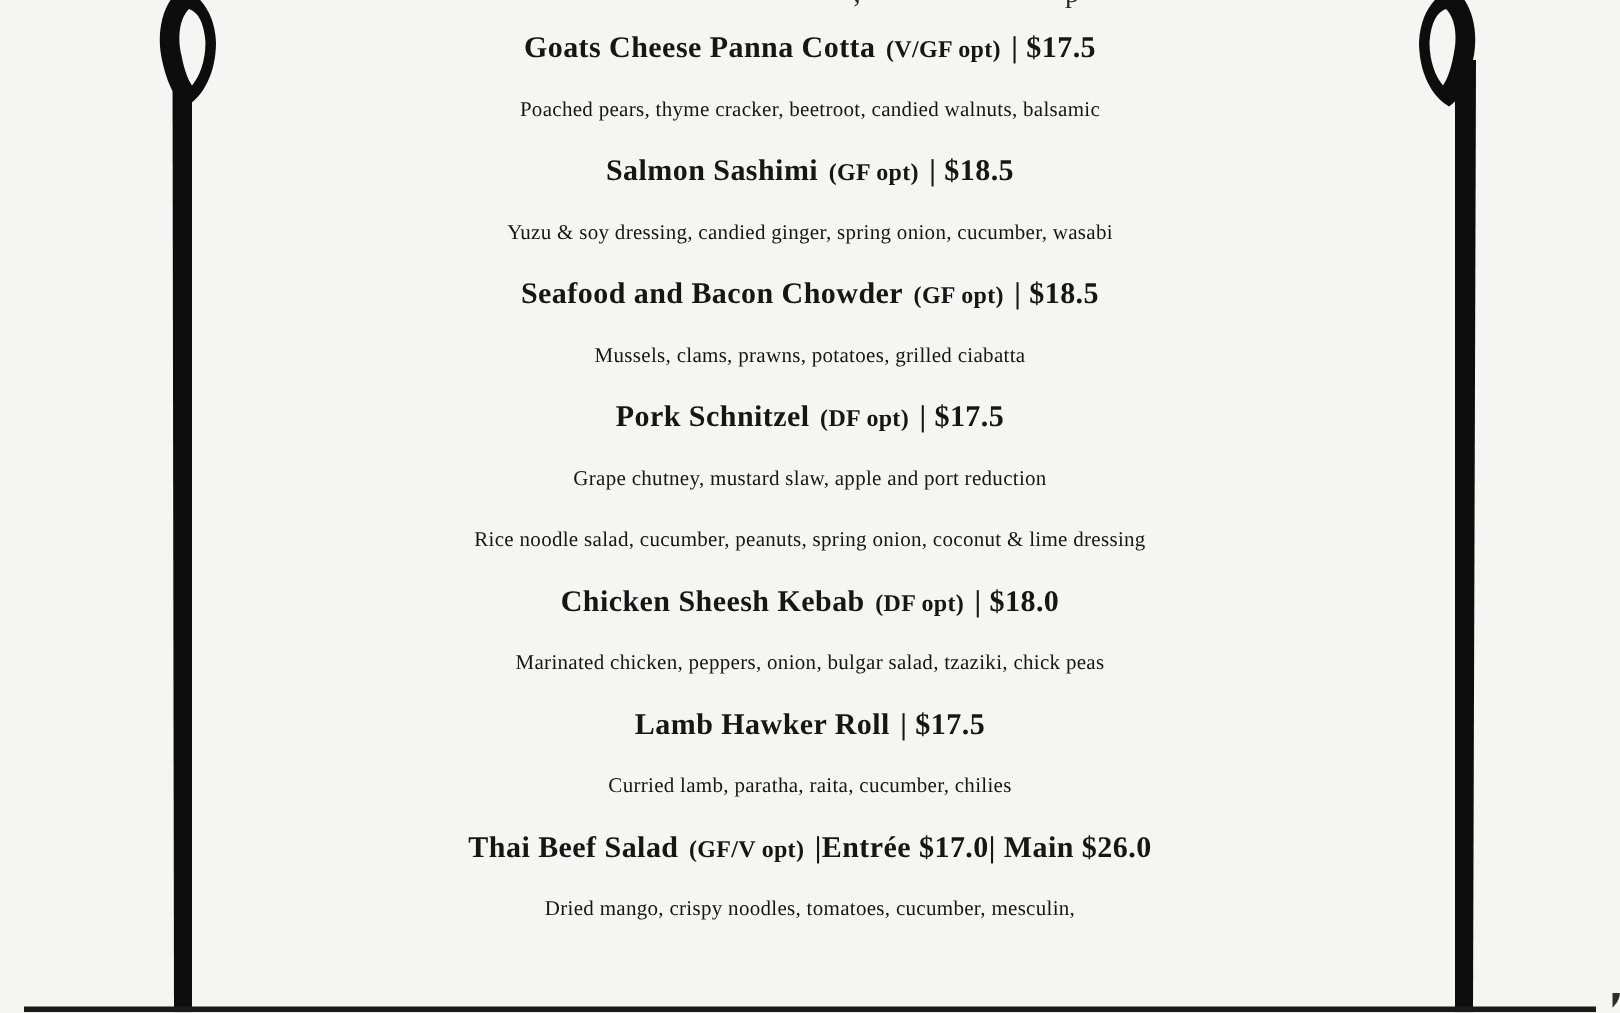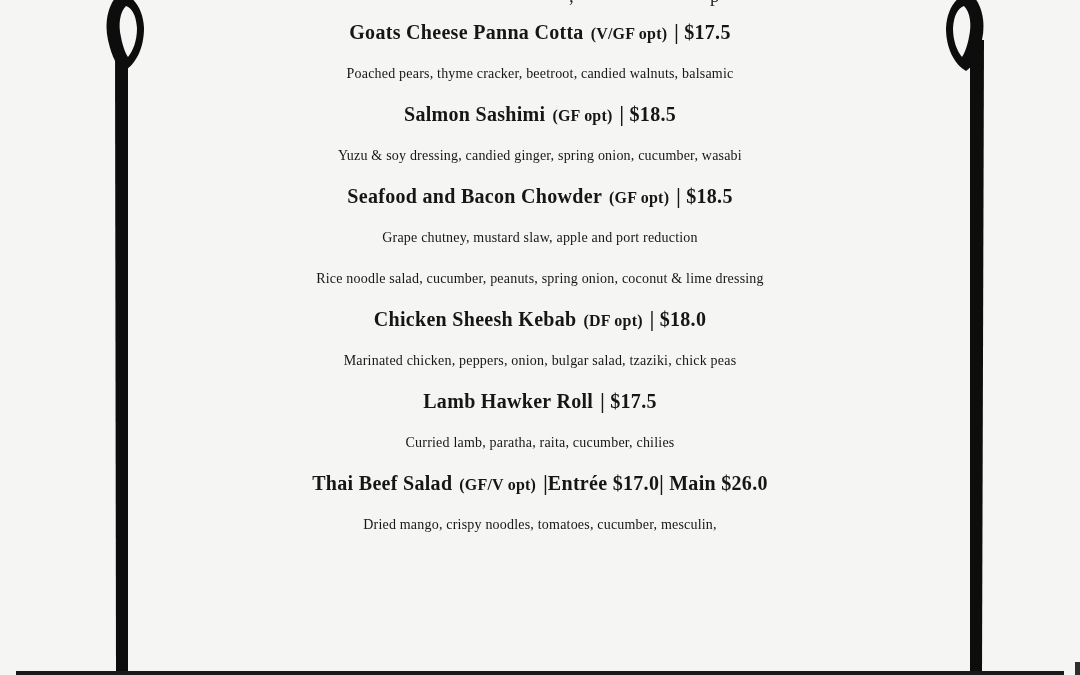--- a/index.html
+++ b/index.html
@@ -1,20 +1,21 @@
 <!DOCTYPE html>
 <html><head>
 <meta charset="utf-8">
 <style>
   html,body{margin:0;padding:0;}
   body{width:1080px;height:675px;overflow:hidden;background:#f5f5f4;}
   .page{
     position:relative;width:1080px;height:675px;overflow:hidden;
     background:#f5f5f4;color:#161616;
     font-family:"Liberation Serif","DejaVu Serif",serif;
+    border-radius:14px;
   }
   .menu{
     position:absolute;left:130px;right:130px;top:12px;
     text-align:center;
   }
   .line{height:41px;line-height:41px;white-space:nowrap;}
   .title-line .t{font-weight:bold;font-size:20px;letter-spacing:.3px;}
   .title-line .g{font-weight:bold;font-size:16px;margin-left:7px;letter-spacing:.2px;}
   .title-line .g:empty{margin-left:0;}
   .title-line .p{font-weight:bold;font-size:20px;margin-left:7px;letter-spacing:.3px;}
@@ -51,21 +52,23 @@
 
   <div class="menu">
 
     <div class="line title-line"><span class="t">Goats Cheese Panna Cotta</span><span class="g">(V/GF opt)</span><span class="p">| $17.5</span></div>
     <div class="line desc-line">Poached pears, thyme cracker, beetroot, candied walnuts, balsamic</div>
 
     <div class="line title-line"><span class="t">Salmon Sashimi</span><span class="g">(GF opt)</span><span class="p">| $18.5</span></div>
     <div class="line desc-line">Yuzu &amp; soy dressing, candied ginger, spring onion, cucumber, wasabi</div>
 
     <div class="line title-line"><span class="t">Seafood and Bacon Chowder</span><span class="g">(GF opt)</span><span class="p">| $18.5</span></div>
+    <div class="line desc-line">Mussels, clams, prawns, potatoes, grilled ciabatta</div>
 
+    <div class="line title-line"><span class="t">Pork Schnitzel</span><span class="g">(DF opt)</span><span class="p">| $17.5</span></div>
     <div class="line desc-line">Grape chutney, mustard slaw, apple and port reduction</div>
 
     <div class="line desc-line">Rice noodle salad, cucumber, peanuts, spring onion, coconut &amp; lime dressing</div>
 
     <div class="line title-line"><span class="t">Chicken Sheesh Kebab</span><span class="g">(DF opt)</span><span class="p">| $18.0</span></div>
     <div class="line desc-line">Marinated chicken, peppers, onion, bulgar salad, tzaziki, chick peas</div>
 
     <div class="line title-line"><span class="t">Lamb Hawker Roll</span><span class="g"></span><span class="p">| $17.5</span></div>
     <div class="line desc-line">Curried lamb, paratha, raita, cucumber, chilies</div>
 

